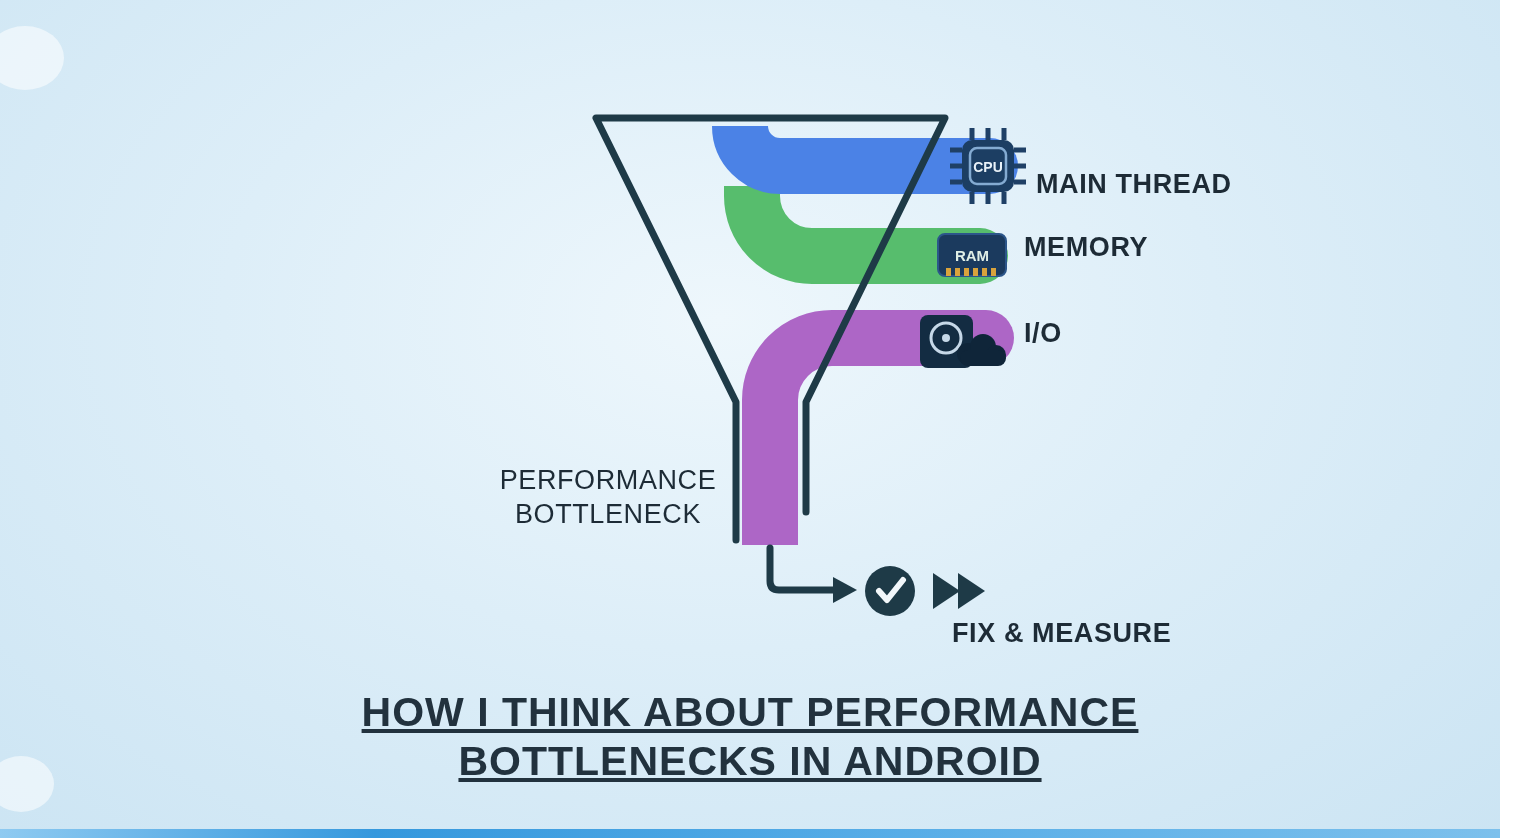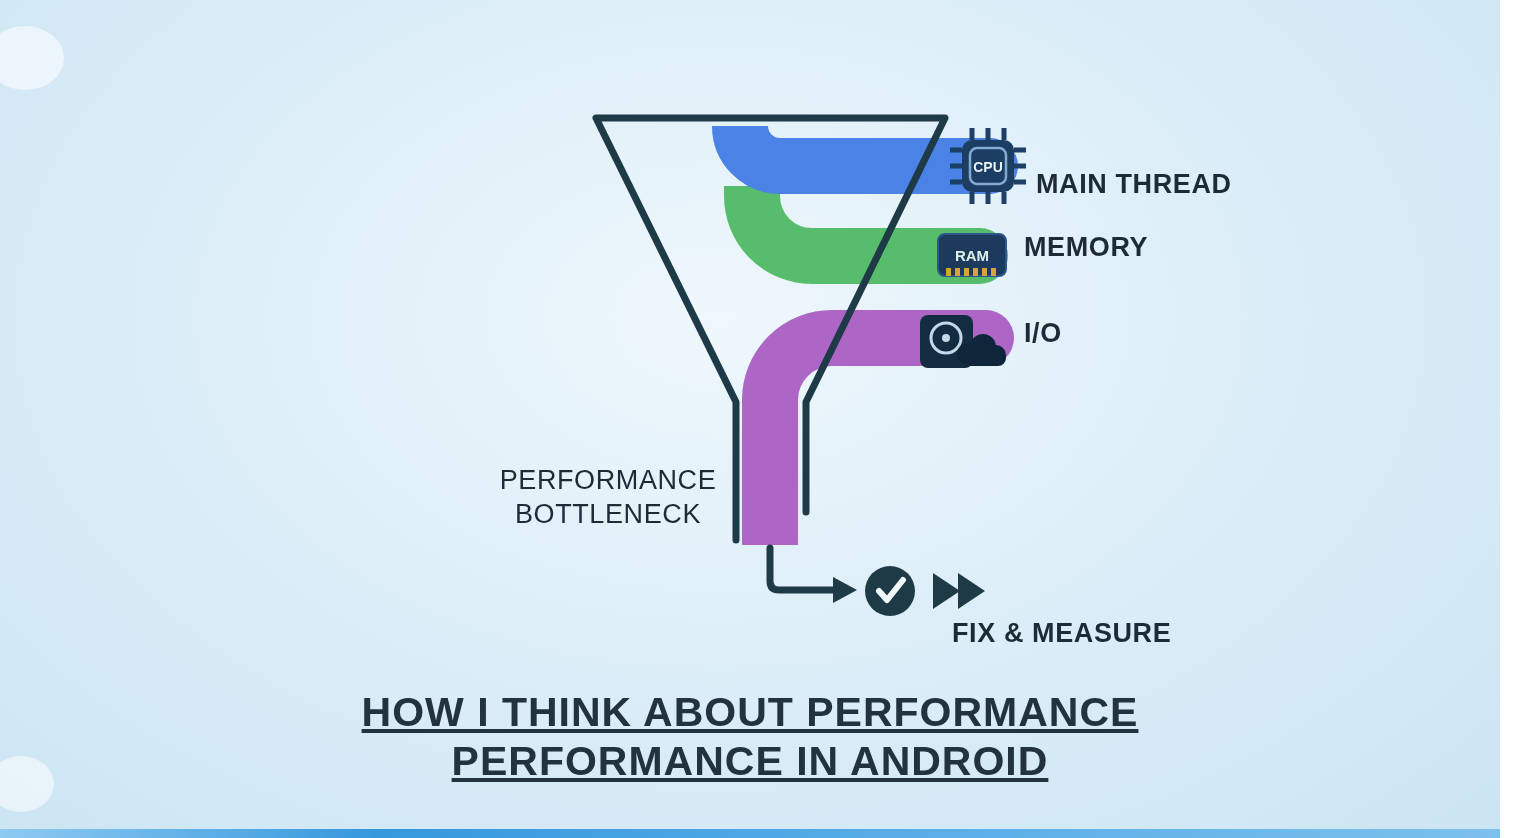--- a/index.html
+++ b/index.html
@@ -147,17 +147,17 @@
 
   <div class="bottleneck-label">
     <div>PERFORMANCE</div>
     <div>BOTTLENECK</div>
   </div>
 
   <div class="lbl" style="left:952px; top:578px;margin-top:40px;">FIX &amp; MEASURE</div>
 
   <div class="title">
     <div>HOW I THINK ABOUT PERFORMANCE</div>
-    <div>PERFORMANCE IN ANDROID</div>
+    <div>BOTTLENECKS IN ANDROID</div>
   </div>
 
   <div class="bottom-bar"></div>
 </div>
 
 </body></html>

